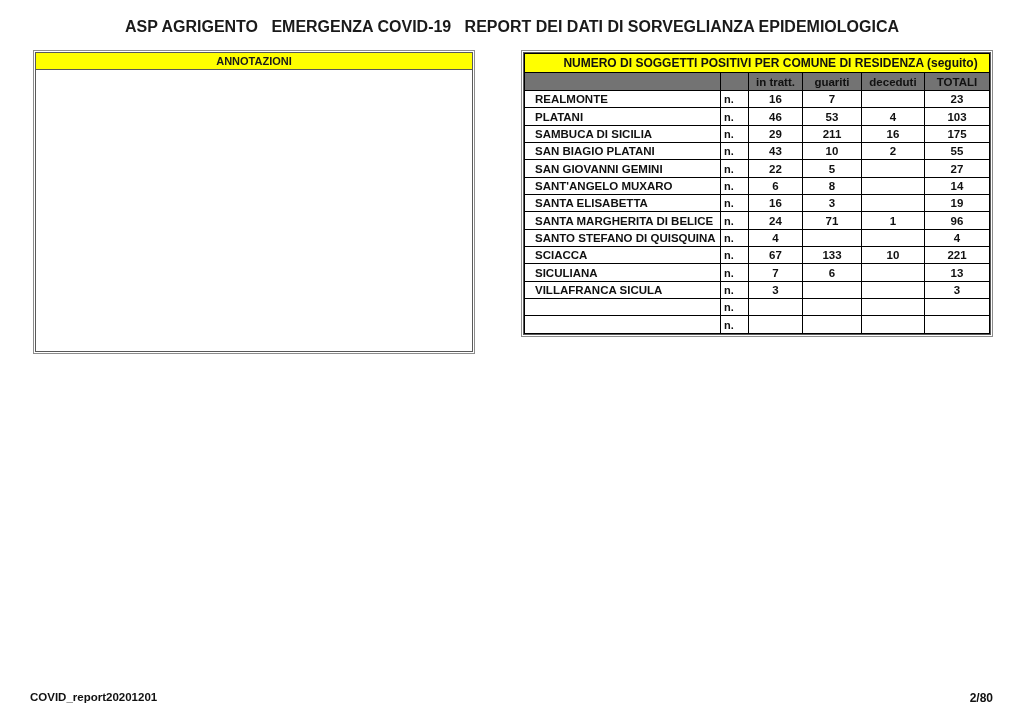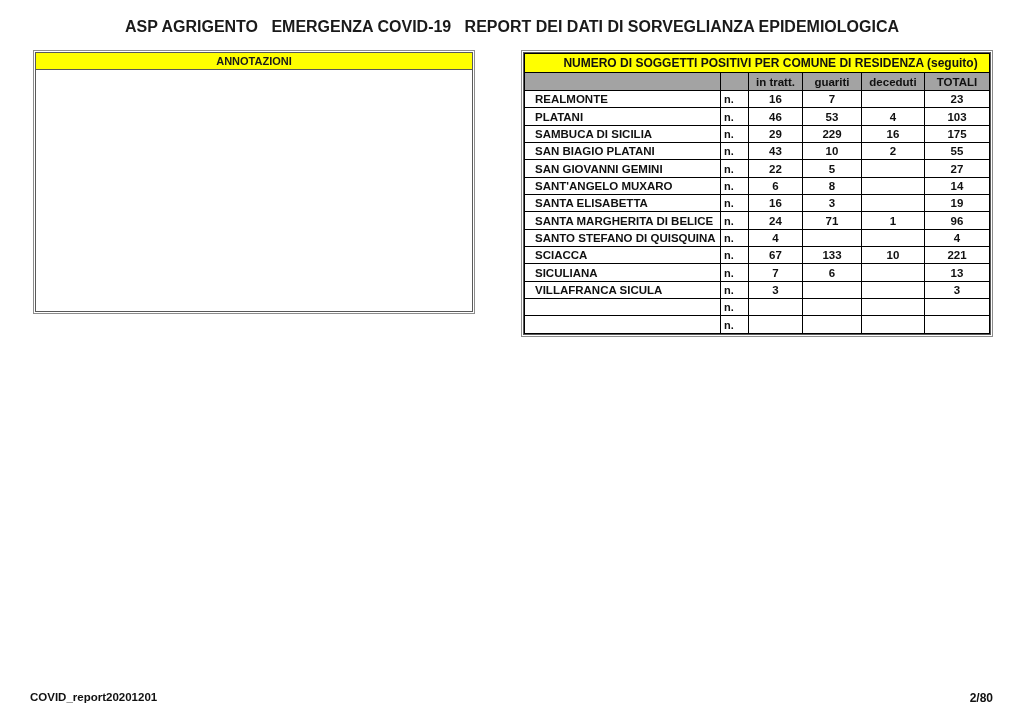--- a/index.html
+++ b/index.html
@@ -27,21 +27,21 @@
     background: #ffffff;
     padding: 1px;
   }
   .box-inner {
     width: 100%; height: 100%;
     border: 1px solid #595959;
     background: #ffffff;
     overflow: hidden;
   }
   
-  .annotations-box { left: 33px; top: 50px; width: 442px; height: 264px; }
+  .annotations-box { left: 33px; top: 50px; width: 442px; height: 304px; }
   .ann-header {
     height: 17px;
     line-height: 16px;
     background: #ffff00;
     border-bottom: 1px solid #595959;
     text-align: center;
     font-size: 11px;
     font-weight: bold;
     color: #1a1a1a;
   }
@@ -64,21 +64,21 @@
   th.t-title {
     background: #ffff00;
     font-size: 12px;
     text-align: center;
     border-bottom: 2px solid #000000;
     color: #141414;
     padding-left: 27px;
   }
   tr.t-head-row { height: 18px; }
   tr.t-head-row th {
-    background: #a3a3a3;
+    background: #737373;
     font-size: 11.5px;
     text-align: center;
   }
   td.c-comune { text-align: left; padding-left: 10px; font-size: 11.5px; }
   td.c-n      { text-align: left; padding-left: 3px; font-size: 11px; }
   td.c-num    { text-align: center; font-size: 11.5px; }
   .footer-left {
     position: absolute;
     left: 30px; top: 691px;
     font-size: 11.5px;
@@ -142,21 +142,21 @@
             <td class="c-n">n.</td>
             <td class="c-num">46</td>
             <td class="c-num">53</td>
             <td class="c-num">4</td>
             <td class="c-num">103</td>
           </tr>
           <tr>
             <td class="c-comune">SAMBUCA DI SICILIA</td>
             <td class="c-n">n.</td>
             <td class="c-num">29</td>
-            <td class="c-num">229</td>
+            <td class="c-num">211</td>
             <td class="c-num">16</td>
             <td class="c-num">175</td>
           </tr>
           <tr>
             <td class="c-comune">SAN BIAGIO PLATANI</td>
             <td class="c-n">n.</td>
             <td class="c-num">43</td>
             <td class="c-num">10</td>
             <td class="c-num">2</td>
             <td class="c-num">55</td>

